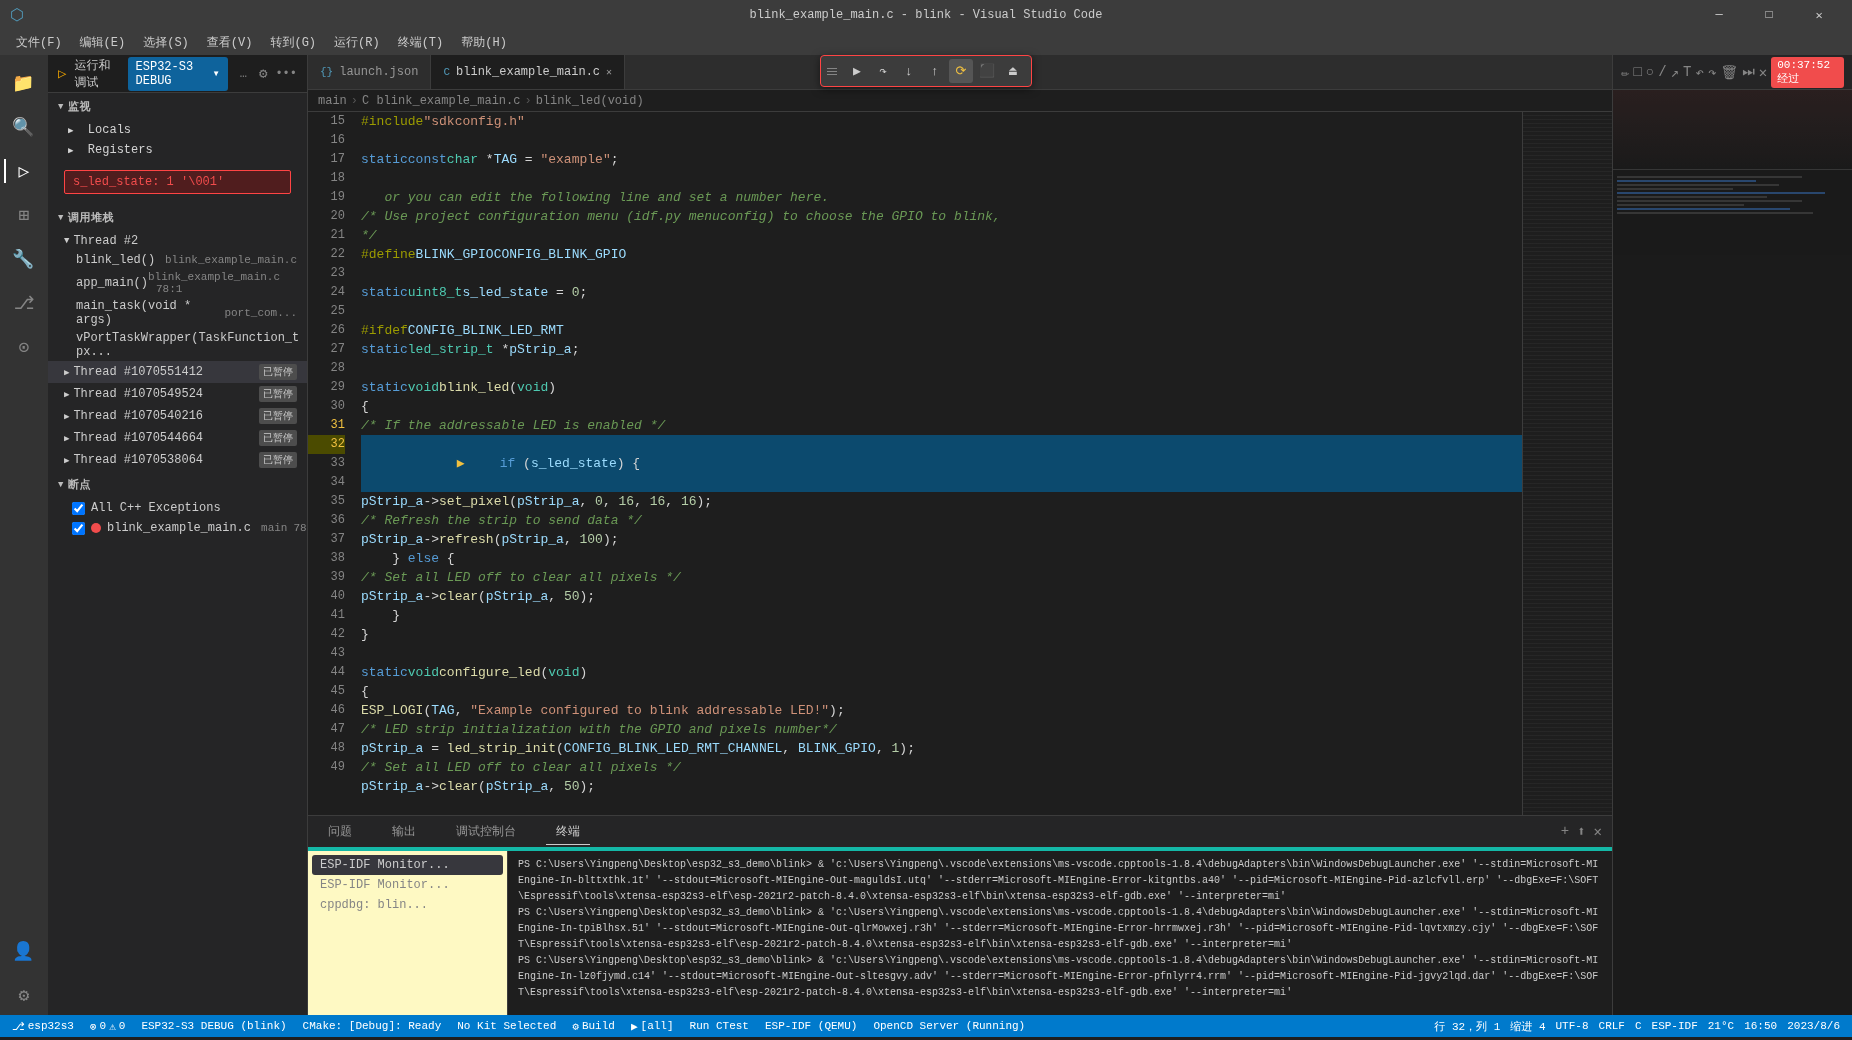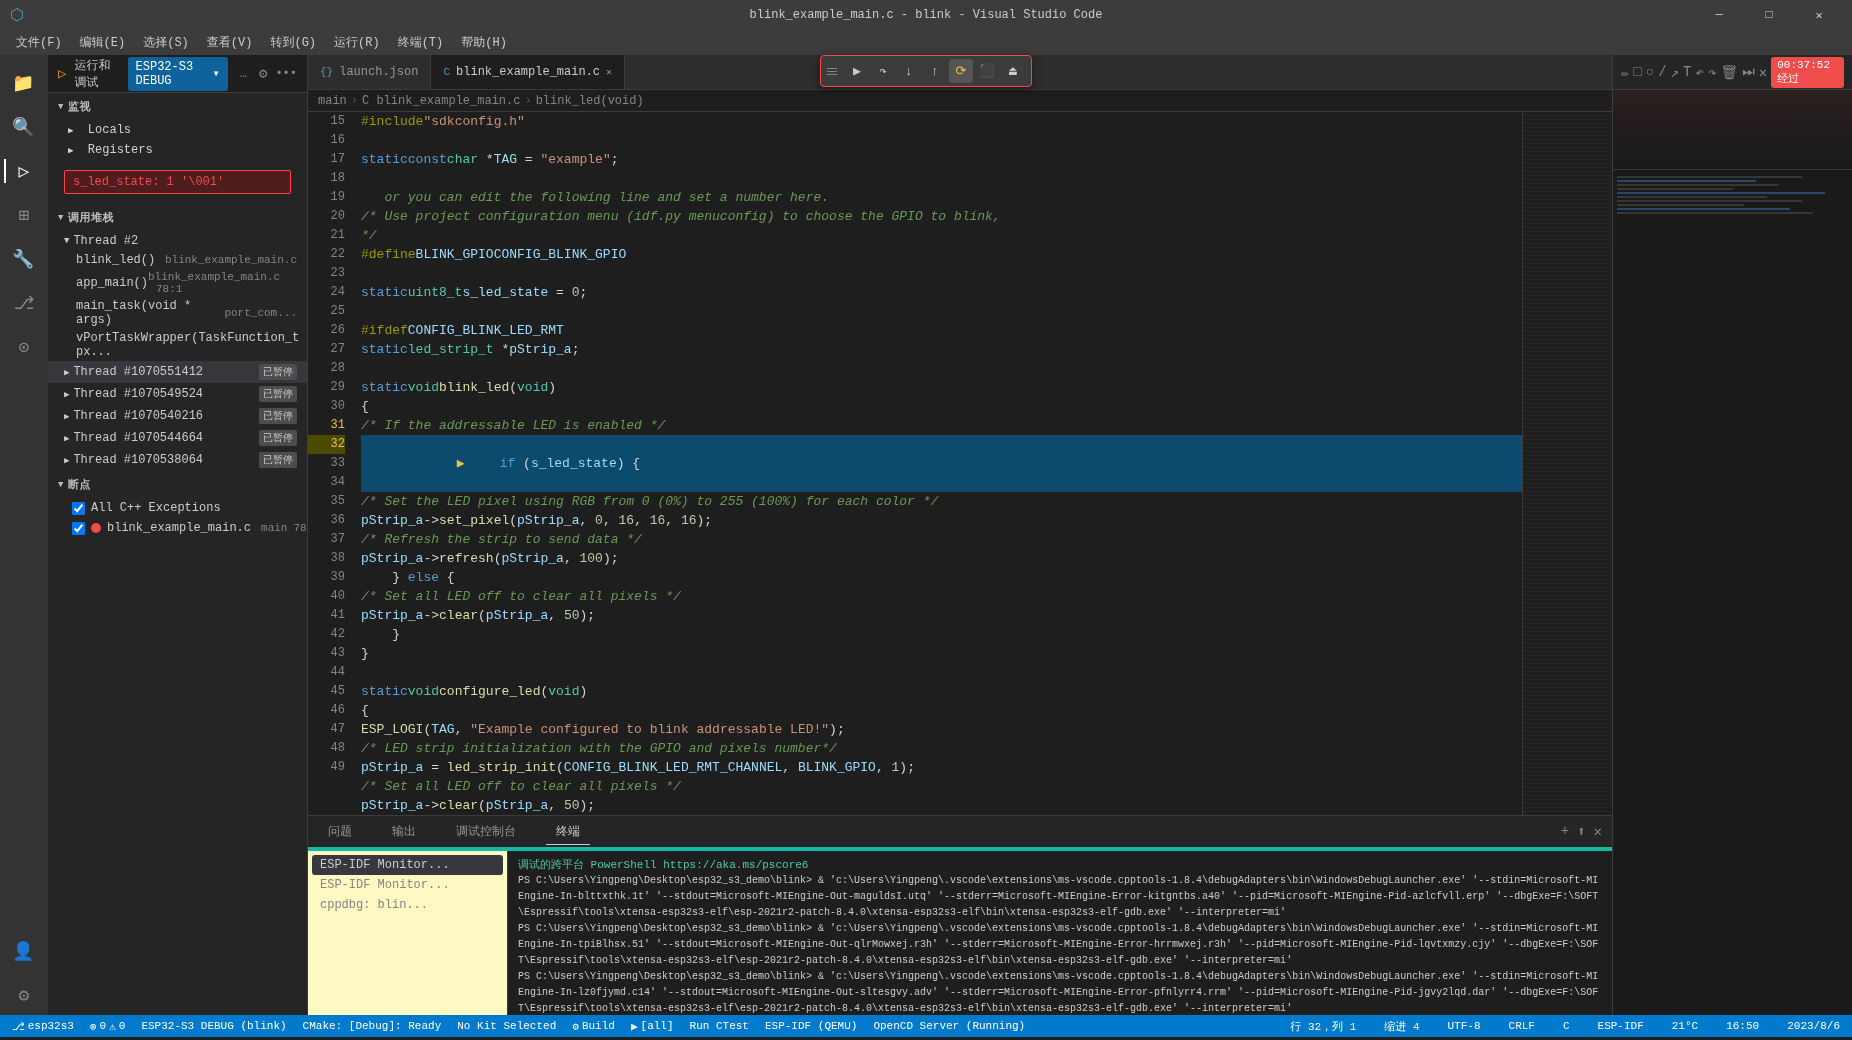--- a/index.html
+++ b/index.html
@@ -432,21 +432,21 @@
       color: white;
     }
     .status-item {
       display: flex;
       align-items: center;
       gap: 3px;
       padding: 0 4px;
       cursor: pointer;
       white-space: nowrap;
     }
-    .status-right { margin-left: auto; display: flex; gap: 20px; justify-content: space-between; }
+    .status-right { margin-left: auto; display: flex; gap: 2px; justify-content: space-between; }
 
     
     .minimap {
       width: 90px;
       background: #1e1e1e;
       border-left: 1px solid #3c3c3c;
       overflow: hidden;
       flex-shrink: 0;
     }
     .minimap-content {
@@ -764,21 +764,20 @@
           <div class="code-line">&nbsp;</div>
           <div class="code-line"><span class="pp">#ifdef</span> <span class="var">CONFIG_BLINK_LED_RMT</span></div>
           <div class="code-line"><span class="kw">static</span> <span class="type">led_strip_t</span> *<span class="var">pStrip_a</span>;</div>
           <div class="code-line">&nbsp;</div>
           <div class="code-line"><span class="kw">static</span> <span class="type">void</span> <span class="fn">blink_led</span>(<span class="type">void</span>)</div>
           <div class="code-line">{</div>
           <div class="code-line">    <span class="cm">/* If the addressable LED is enabled */</span></div>
           <div class="code-line current-debug" style="background:#0c4a6e;display:block;padding-left:2px;">
             <span style="color:#f0c040;margin-right:4px;">▶</span><span class="kw">    if</span> (<span class="var">s_led_state</span>) {
           </div>
-          <div class="code-line">        <span class="cm">/* Set the LED pixel using RGB from 0 (0%) to 255 (100%) for each color */</span></div>
           <div class="code-line">        <span class="var">pStrip_a</span>-&gt;<span class="fn">set_pixel</span>(<span class="var">pStrip_a</span>, <span class="num">0</span>, <span class="num">16</span>, <span class="num">16</span>, <span class="num">16</span>);</div>
           <div class="code-line">        <span class="cm">/* Refresh the strip to send data */</span></div>
           <div class="code-line">        <span class="var">pStrip_a</span>-&gt;<span class="fn">refresh</span>(<span class="var">pStrip_a</span>, <span class="num">100</span>);</div>
           <div class="code-line">    } <span class="kw">else</span> {</div>
           <div class="code-line">        <span class="cm">/* Set all LED off to clear all pixels */</span></div>
           <div class="code-line">        <span class="var">pStrip_a</span>-&gt;<span class="fn">clear</span>(<span class="var">pStrip_a</span>, <span class="num">50</span>);</div>
           <div class="code-line">    }</div>
           <div class="code-line">}</div>
           <div class="code-line">&nbsp;</div>
           <div class="code-line"><span class="kw">static</span> <span class="type">void</span> <span class="fn">configure_led</span>(<span class="type">void</span>)</div>
@@ -807,21 +806,20 @@
             <span class="terminal-action-btn">✕</span>
           </div>
         </div>
         <div style="display:flex;height:calc(100% - 35px);">
           <div style="width:200px;background:#fef9c3;border-right:1px solid #3c3c3c;font-size:12px;padding:4px;">
             <div style="padding:3px 8px;color:#cccccc;background:#37373d;border-radius:3px;">ESP-IDF Monitor...</div>
             <div style="padding:3px 8px;color:#858585;">ESP-IDF Monitor...</div>
             <div style="padding:3px 8px;color:#858585;">cppdbg: blin...</div>
           </div>
           <div class="terminal-content">
-            <div class="terminal-line" style="color:#4ec9b0;">调试的跨平台 PowerShell https://aka.ms/pscore6</div>
             <div class="terminal-line output">PS C:\Users\Yingpeng\Desktop\esp32_s3_demo\blink&gt; &amp; 'c:\Users\Yingpeng\.vscode\extensions\ms-vscode.cpptools-1.8.4\debugAdapters\bin\WindowsDebugLauncher.exe' '--stdin=Microsoft-MIEngine-In-blttxthk.1t' '--stdout=Microsoft-MIEngine-Out-maguldsI.utq' '--stderr=Microsoft-MIEngine-Error-kitgntbs.a40' '--pid=Microsoft-MIEngine-Pid-azlcfvll.erp' '--dbgExe=F:\SOFT\Espressif\tools\xtensa-esp32s3-elf\esp-2021r2-patch-8.4.0\xtensa-esp32s3-elf\bin\xtensa-esp32s3-elf-gdb.exe' '--interpreter=mi'</div>
             <div class="terminal-line output">PS C:\Users\Yingpeng\Desktop\esp32_s3_demo\blink&gt; &amp; 'c:\Users\Yingpeng\.vscode\extensions\ms-vscode.cpptools-1.8.4\debugAdapters\bin\WindowsDebugLauncher.exe' '--stdin=Microsoft-MIEngine-In-tpiBlhsx.51' '--stdout=Microsoft-MIEngine-Out-qlrMowxej.r3h' '--stderr=Microsoft-MIEngine-Error-hrrmwxej.r3h' '--pid=Microsoft-MIEngine-Pid-lqvtxmzy.cjy' '--dbgExe=F:\SOFT\Espressif\tools\xtensa-esp32s3-elf\esp-2021r2-patch-8.4.0\xtensa-esp32s3-elf\bin\xtensa-esp32s3-elf-gdb.exe' '--interpreter=mi'</div>
             <div class="terminal-line output">PS C:\Users\Yingpeng\Desktop\esp32_s3_demo\blink&gt; &amp; 'c:\Users\Yingpeng\.vscode\extensions\ms-vscode.cpptools-1.8.4\debugAdapters\bin\WindowsDebugLauncher.exe' '--stdin=Microsoft-MIEngine-In-lz0fjymd.c14' '--stdout=Microsoft-MIEngine-Out-sltesgvy.adv' '--stderr=Microsoft-MIEngine-Error-pfnlyrr4.rrm' '--pid=Microsoft-MIEngine-Pid-jgvy2lqd.dar' '--dbgExe=F:\SOFT\Espressif\tools\xtensa-esp32s3-elf\esp-2021r2-patch-8.4.0\xtensa-esp32s3-elf\bin\xtensa-esp32s3-elf-gdb.exe' '--interpreter=mi'</div>
           </div>
         </div>
       </div>
     </div>
   </div>
 
   <div class="right-panel">

